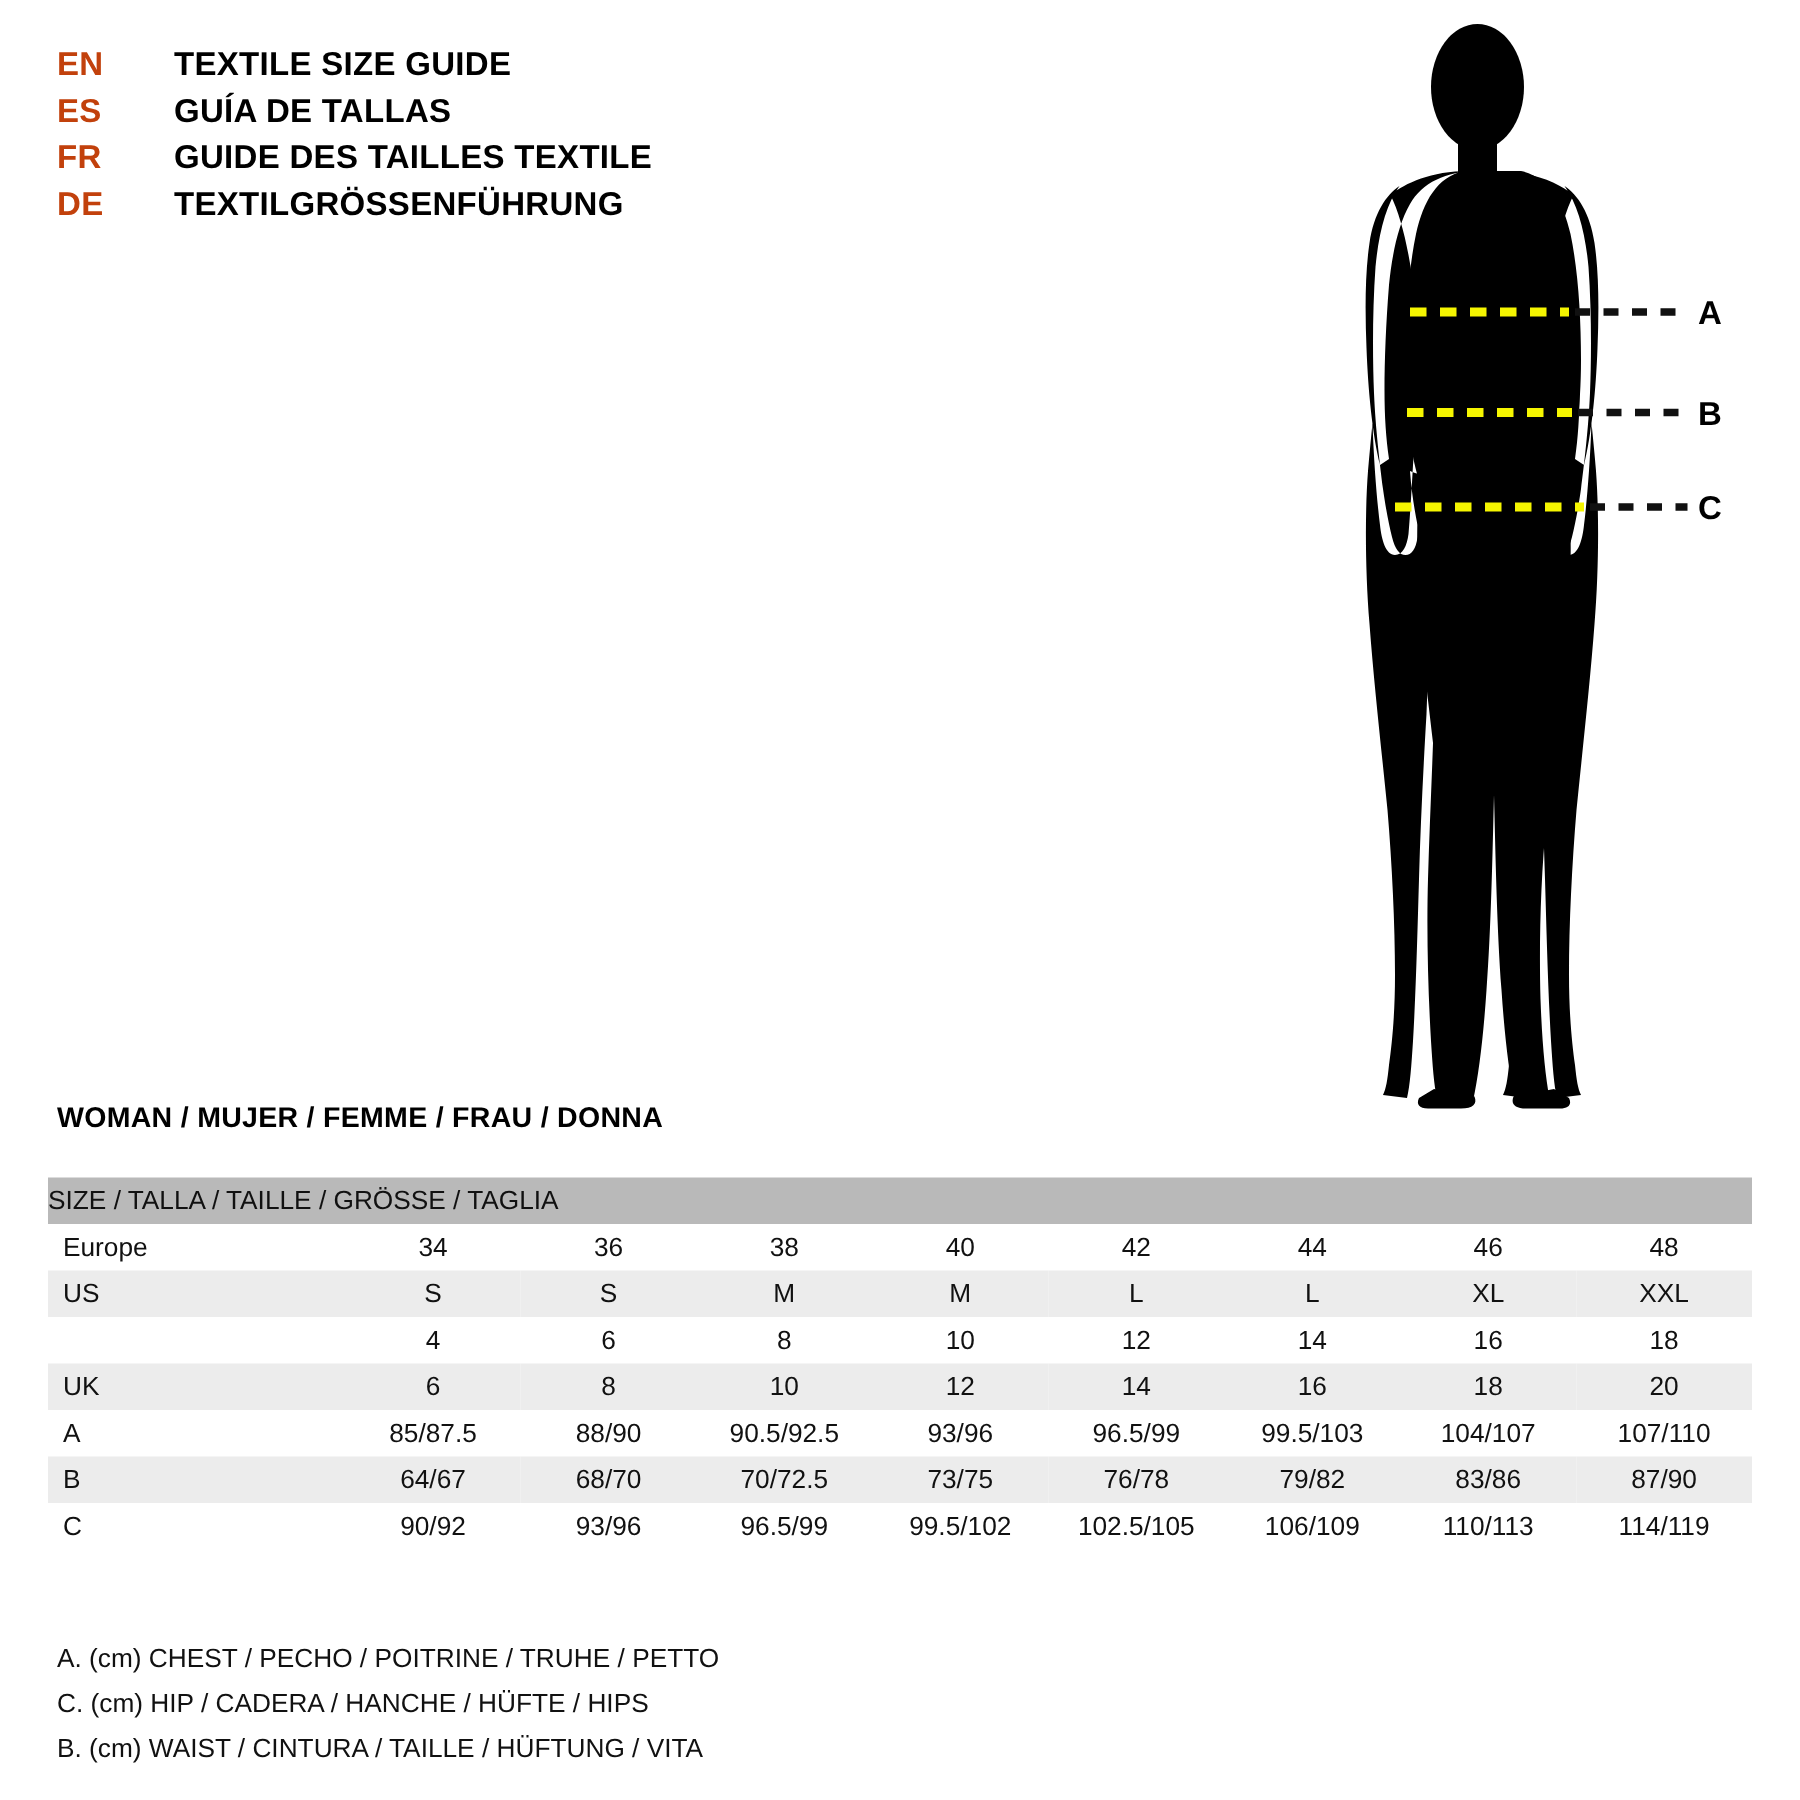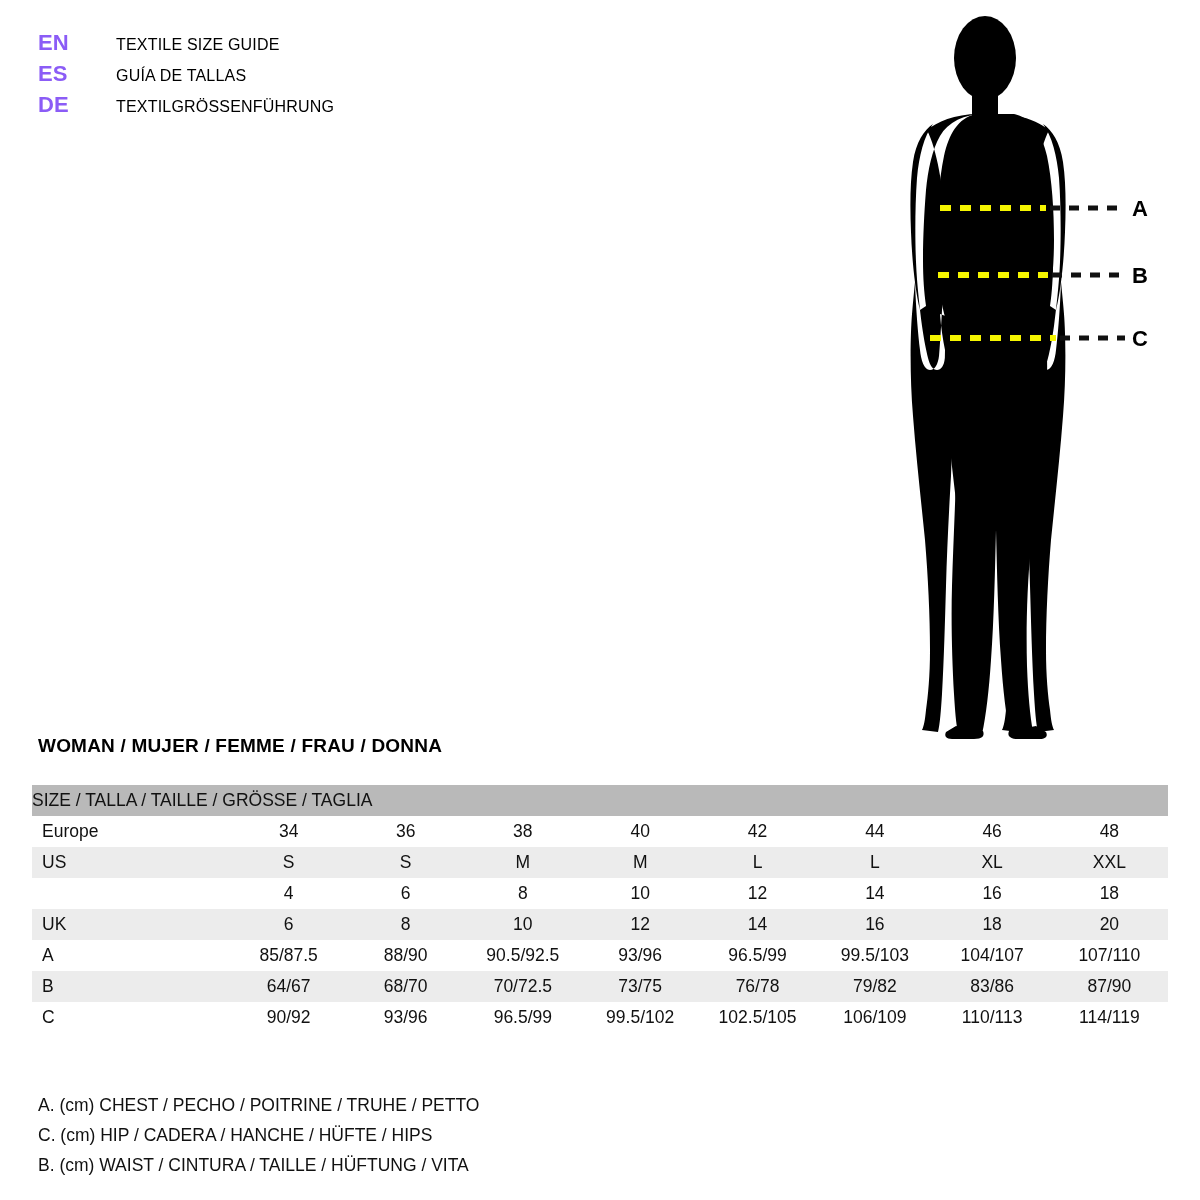--- a/index.html
+++ b/index.html
@@ -27,25 +27,25 @@
     display: flex;
     align-items: baseline;
     height: 31px;
   }
   .title-lang {
     width: 78px;
     flex: 0 0 78px;
     font-size: 22px;
     font-weight: bold;
     letter-spacing: 0.2px;
-    color: #8b5cf6;
+    color: #c2410c;
   }
   .title-text {
-    font-size: 16px;
-    font-weight: normal;
+    font-size: 22px;
+    font-weight: bold;
     letter-spacing: 0.2px;
     color: #000;
     white-space: nowrap;
   }
 
   
   #figure-area {
     position: absolute;
     left: 860px;
     top: 10px;
@@ -128,20 +128,24 @@
 <body>
 
 <div id="title-block">
   <div class="title-row">
     <div class="title-lang">EN</div>
     <div class="title-text">TEXTILE SIZE GUIDE</div>
   </div>
   <div class="title-row">
     <div class="title-lang">ES</div>
     <div class="title-text">GUÍA DE TALLAS</div>
+  </div>
+  <div class="title-row">
+    <div class="title-lang">FR</div>
+    <div class="title-text">GUIDE DES TAILLES TEXTILE</div>
   </div>
   <div class="title-row">
     <div class="title-lang">DE</div>
     <div class="title-text">TEXTILGRÖSSENFÜHRUNG</div>
   </div>
 </div>
 
 <div id="figure-area">
   <svg id="figure-svg" width="330" height="730" viewBox="0 0 330 730">
 

